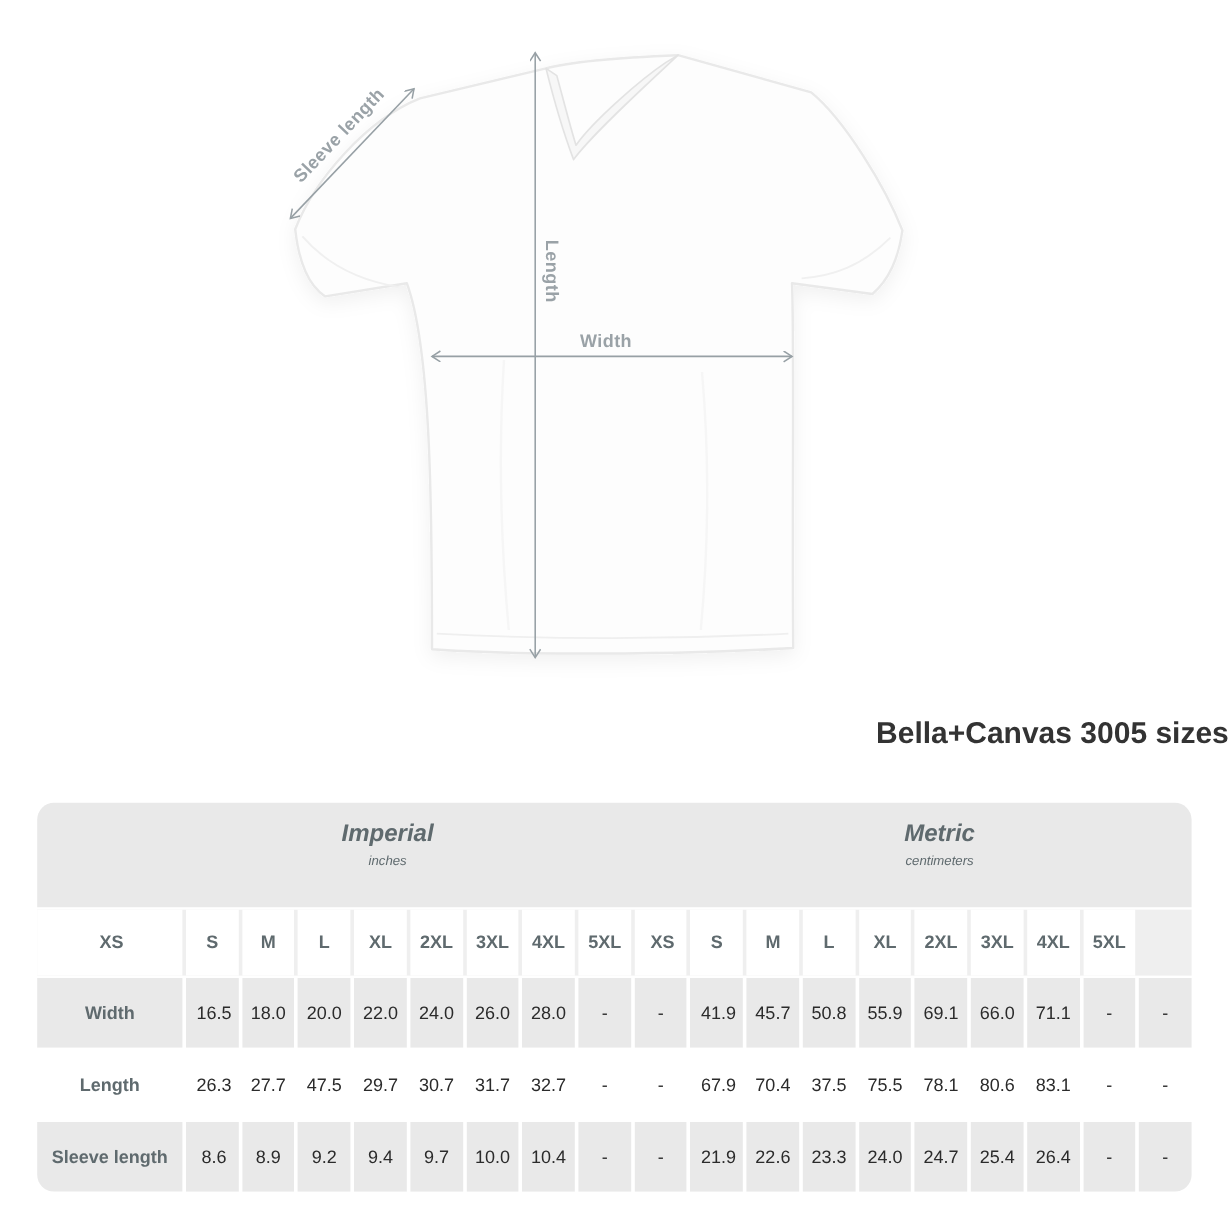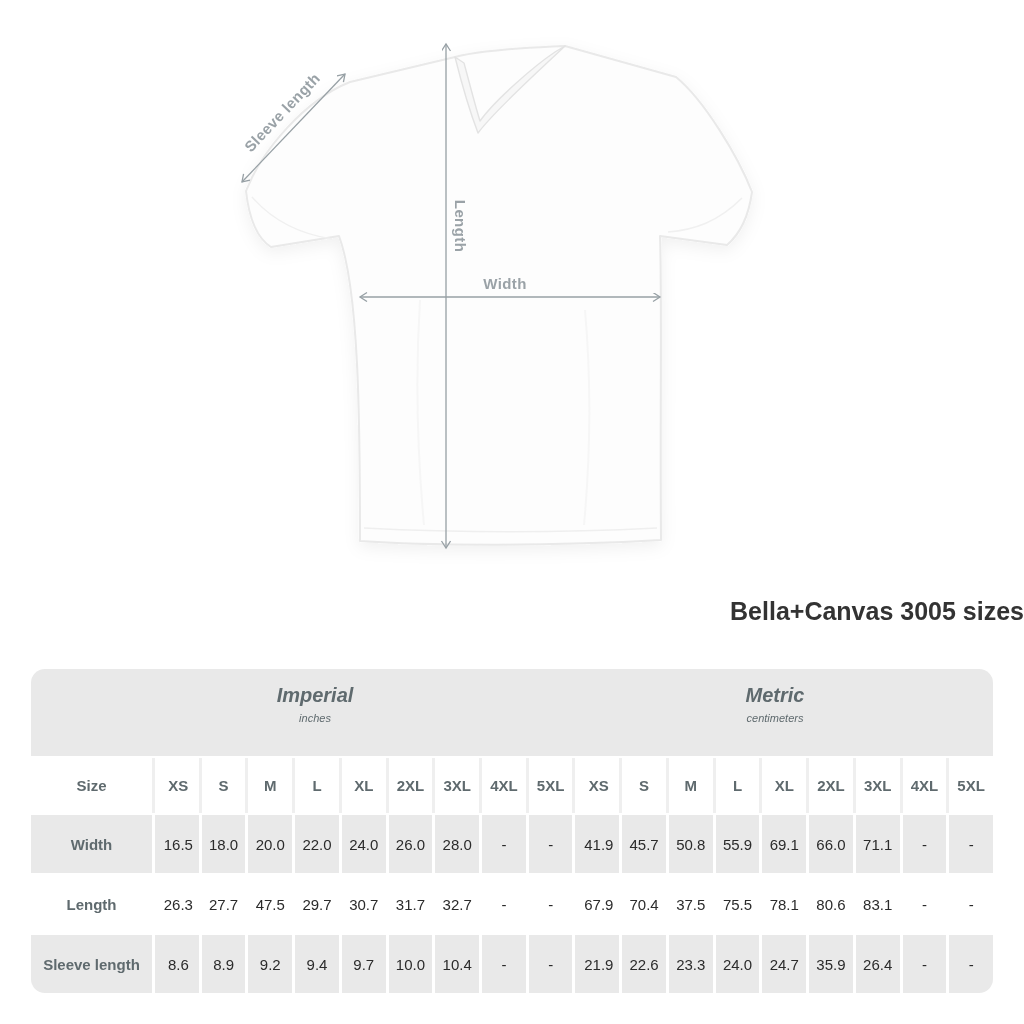--- a/index.html
+++ b/index.html
@@ -27,21 +27,21 @@
   
   .size-table{position:absolute;top:669px;left:31px;width:962px;}
 
   .banner{
     position:relative;height:87px;margin-bottom:2px;
     background:var(--band,#e9e9e9);
     border-radius:14px 14px 0 0;
   }
   .banner-group{
     position:absolute;top:13px;transform:translateX(-50%);
-    text-align:center;color:var(--header-text,#5f6a6e);
+    text-align:center;color:var(--header-text,#5f6a6e);margin-left:8px;
   }
   .banner-group .g-label{font-size:20px;font-weight:bold;font-style:italic;line-height:26px;}
   .banner-group .g-unit{font-size:11px;font-style:italic;line-height:21px;}
   .banner-imperial{left:284px;}
   .banner-metric{left:744px;}
 
   .header-row,.trow{
     display:grid;
     grid-template-columns:121px repeat(18,1fr);
     column-gap:3px;
@@ -138,21 +138,20 @@
         <div class="g-label">Imperial</div>
         <div class="g-unit">inches</div>
       </div>
       <div class="banner-group banner-metric">
         <div class="g-label">Metric</div>
         <div class="g-unit">centimeters</div>
       </div>
     </div>
 
     <div class="header-row">
-      <div class="cell label-cell">Size</div>
 
     <div class="cell hcell group-start">XS</div>
         <div class="cell hcell">S</div>
         <div class="cell hcell">M</div>
         <div class="cell hcell">L</div>
         <div class="cell hcell">XL</div>
         <div class="cell hcell">2XL</div>
         <div class="cell hcell">3XL</div>
         <div class="cell hcell">4XL</div>
         <div class="cell hcell">5XL</div>
@@ -218,20 +217,20 @@
         <div class="cell dcell">9.7</div>
         <div class="cell dcell">10.0</div>
         <div class="cell dcell">10.4</div>
         <div class="cell dcell">-</div>
         <div class="cell dcell">-</div>
         <div class="cell dcell group-start">21.9</div>
         <div class="cell dcell">22.6</div>
         <div class="cell dcell">23.3</div>
         <div class="cell dcell">24.0</div>
         <div class="cell dcell">24.7</div>
-        <div class="cell dcell">35.9</div>
+        <div class="cell dcell">25.4</div>
         <div class="cell dcell">26.4</div>
         <div class="cell dcell">-</div>
         <div class="cell dcell">-</div>
       </div>
 
   </div>
 </div>
 
 </body></html>

